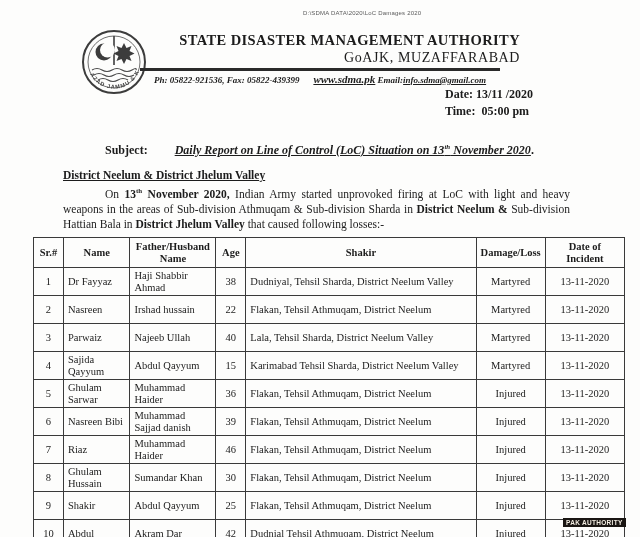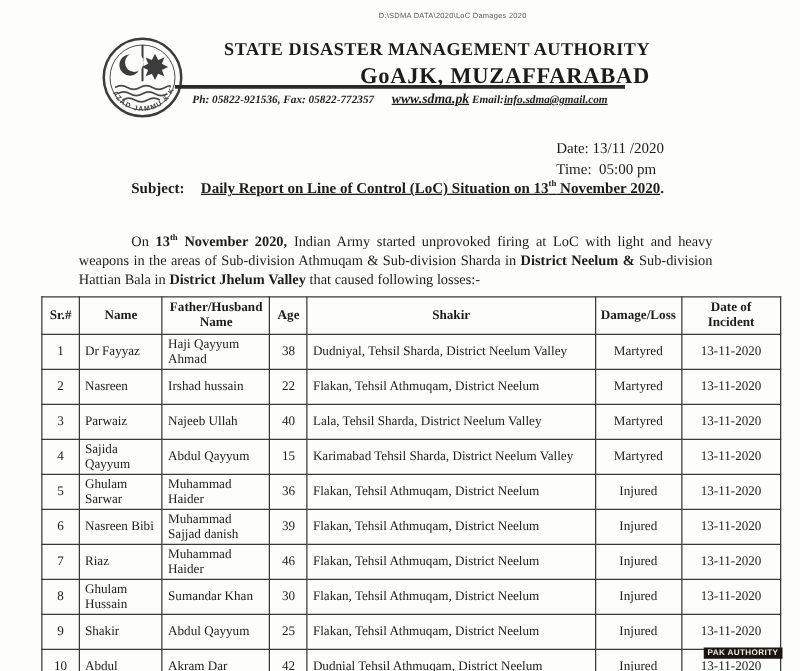--- a/index.html
+++ b/index.html
@@ -10,32 +10,32 @@
     background:#fdfdfc; color:#1c1c1c;
   }
   .filepath {
     position:absolute; left:303px; top:10px;
     font-family:"Liberation Sans",sans-serif; font-size:6px; color:#5a5a5a; letter-spacing:.2px;
   }
   .logo-left { position:absolute; left:76px; top:27px; width:76px; height:74px; }
   .logo-right { position:absolute; left:496px; top:30px; width:74px; height:76px; }
   .title-block { position:absolute; left:120px; right:120px; top:32px; text-align:right; }
   .title1 { font-weight:bold; font-size:14.5px; letter-spacing:.4px; white-space:nowrap; }
-  .title2 { font-weight:bold; font-size:18px; letter-spacing:.6px; margin-top:1px; }
+  .title2 { font-weight:normal; font-size:14px; letter-spacing:.6px; margin-top:1px; }
   .rule { position:absolute; left:140px; top:68px; width:360px; height:2.5px; background:#2a2a2a; }
   .contact {
     position:absolute; left:120px; right:120px; top:73px; text-align:center;
     font-style:italic; font-weight:bold; font-size:9px; white-space:nowrap;
   }
   .contact .site { font-size:11px; text-decoration:underline; margin-left:14px; }
   .contact .email { text-decoration:underline; }
   .ref-number { position:absolute; left:105px; top:103px; font-size:12px; }
-  .datetime { position:absolute; left:445px; top:110px; font-size:12px; font-weight:normal; line-height:17px; white-space:pre; }
+  .datetime { position:absolute; left:445px; top:86px; font-size:12px; font-weight:bold; line-height:17px; white-space:pre; }
   .subject-line { position:absolute; left:105px; top:143px; font-size:12px; font-weight:bold; }
-  .subject-line .und { text-decoration:underline; margin-left:13px; }
+  .subject-line .und { text-decoration:underline; margin-left:27px;font-style:italic; }
   .section-heading { position:absolute; left:63px; top:169px; font-size:11.5px; font-weight:bold; text-decoration:underline; }
   .para {
     position:absolute; left:63px; top:187px; width:507px;
     font-size:11.5px; line-height:15px; text-align:justify; text-indent:42px;
   }
   .para b { font-weight:bold; }
   sup { font-size:7px; vertical-align:super; line-height:0; }
   table.casualties {
     position:absolute; left:33px; top:237px; width:592px;
     border-collapse:collapse; font-size:10.5px;
@@ -80,29 +80,30 @@
     </svg>
   </div>
 
 
   <div class="title-block">
     <div class="title1">STATE DISASTER MANAGEMENT AUTHORITY</div>
     <div class="title2">GoAJK, MUZAFFARABAD</div>
   </div>
   <div class="rule"></div>
 
-  <div class="contact"><span>Ph: 05822-921536, Fax: 05822-772357</span><span class="site">www.sdma.pk</span>
+  <div class="contact"><span>Ph: 05822-921536, Fax: 05822-439399</span><span class="site">www.sdma.pk</span>
     <span>Email:</span><span class="email">info.sdma@gmail.com</span>
   </div>
 
   <div class="datetime"><span>Date: 13/11 /2020</span>
 <span>Time:  05:00 pm</span></div>
 
   <div class="subject-line"><span>Subject:</span><span class="und"><span>Daily Report on Line of Control (LoC) Situation on 13</span><sup>th</sup><span> November 2020</span></span><span>.</span></div>
 
+  <div class="section-heading">District Neelum &amp; District Jhelum Valley</div>
 
   <div class="para"><span>On </span><b><span>13</span><sup>th</sup><span> November 2020,</span></b><span> Indian Army started unprovoked firing at LoC with light and heavy weapons in the areas of  Sub-division Athmuqam &amp; Sub-division Sharda in </span><b>District Neelum  &amp;</b><span> Sub-division Hattian Bala in </span><b>District Jhelum Valley</b><span> that caused following losses:-</span></div>
 
   <table class="casualties">
     <colgroup>
       <col class="w-sr">
         <col class="w-name">
         <col class="w-father">
         <col class="w-age">
       <col class="w-addr">
@@ -117,21 +118,21 @@
         <th>Age</th>
         <th>Shakir</th>
         <th>Damage/Loss</th>
         <th>Date of Incident</th>
       </tr>
     </thead>
     <tbody id="rows-body">
     <tr>
       <td class="c">1</td>
       <td>Dr Fayyaz</td>
-      <td>Haji Qayyum Ahmad</td>
+      <td>Haji Shabbir Ahmad</td>
       <td class="c">38</td>
       <td>Dudniyal, Tehsil Sharda, District Neelum Valley</td>
       <td class="c">Martyred</td>
       <td class="c">13-11-2020</td>
     </tr>
 
     <tr>
       <td class="c">2</td>
       <td>Nasreen</td>
       <td>Irshad hussain</td>

